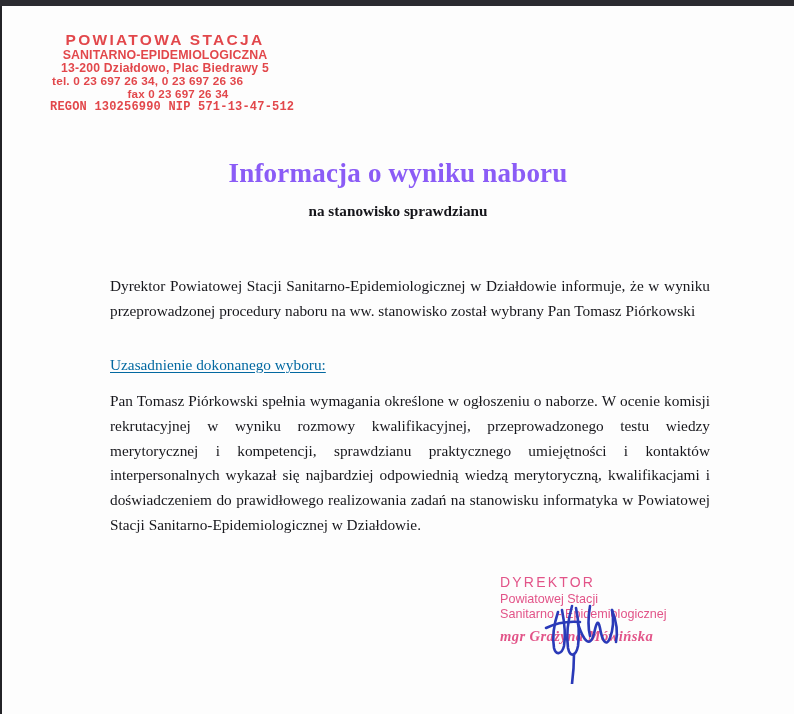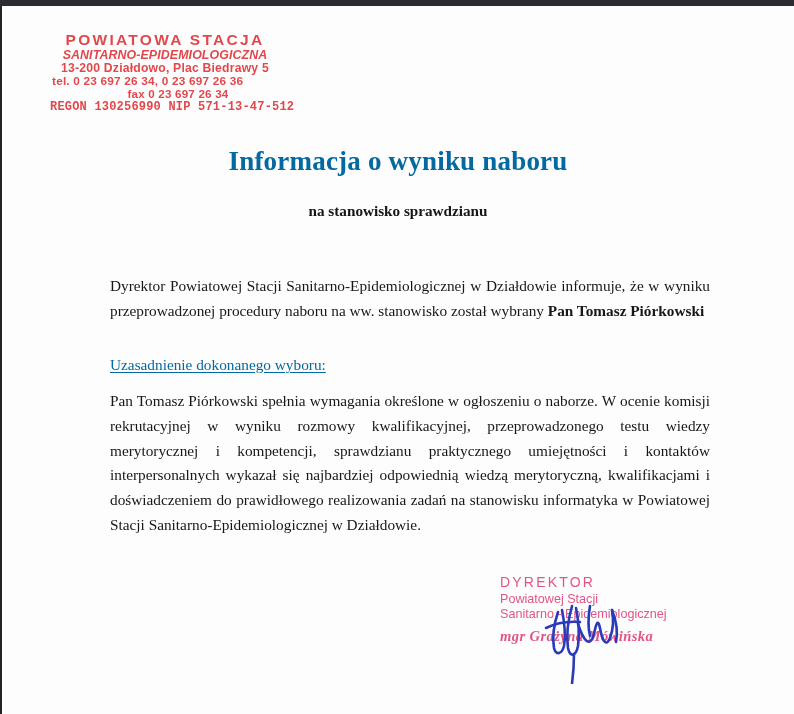--- a/index.html
+++ b/index.html
@@ -58,21 +58,20 @@
     font-size: 15.5px;
     letter-spacing: 2.3px;
     text-align: center;
     white-space: nowrap;
   }
   .stamp-l2 {
     font-size: 12.4px;
     letter-spacing: 0.1px;
     text-align: center;
     white-space: nowrap;
-    font-style: italic;
   }
   .stamp-l3 {
     font-size: 12.2px;
     text-align: center;
     white-space: nowrap;
   }
   .stamp-l4 {
     font-size: 11.8px;
     text-align: left;
     padding-left: 2px;
@@ -88,25 +87,25 @@
     font-size: 12px;
     text-align: left;
     white-space: nowrap;
     font-family: Liberation Mono, monospace;
   }
 
   
   .doc-title {
     position: absolute;
     left: 0; right: 0;
-    top: 140px;
+    top: 152px;
     text-align: center;
     font-size: 27px;
     font-weight: bold;
-    color: #0369a1;
+    color: #8b5cf6;
     letter-spacing: 0.2px;
   }
 
   .subtitle {
     position: absolute;
     left: 0; right: 0;
     top: 193px;
     text-align: center;
     font-size: 15.2px;
     font-weight: bold;
@@ -120,21 +119,21 @@
     width: 600px;
     text-align: justify;
     text-justify: inter-word;
     font-size: 15.3px;
     color: #16161b;
     line-height: 1.62;
   }
   .para-intro { top: 268px; }
   .para-body  { top: 370px; margin-top: 13px; }
 
-  .para b { font-weight: bold; }
+  .para b { font-weight: normal; }
 
   .reason-heading {
     position: absolute;
     left: 108px;
     top: 350px;
     font-size: 15.3px;
     color: #0369a1;
     text-decoration: underline;
     text-underline-offset: 2px;
   }

